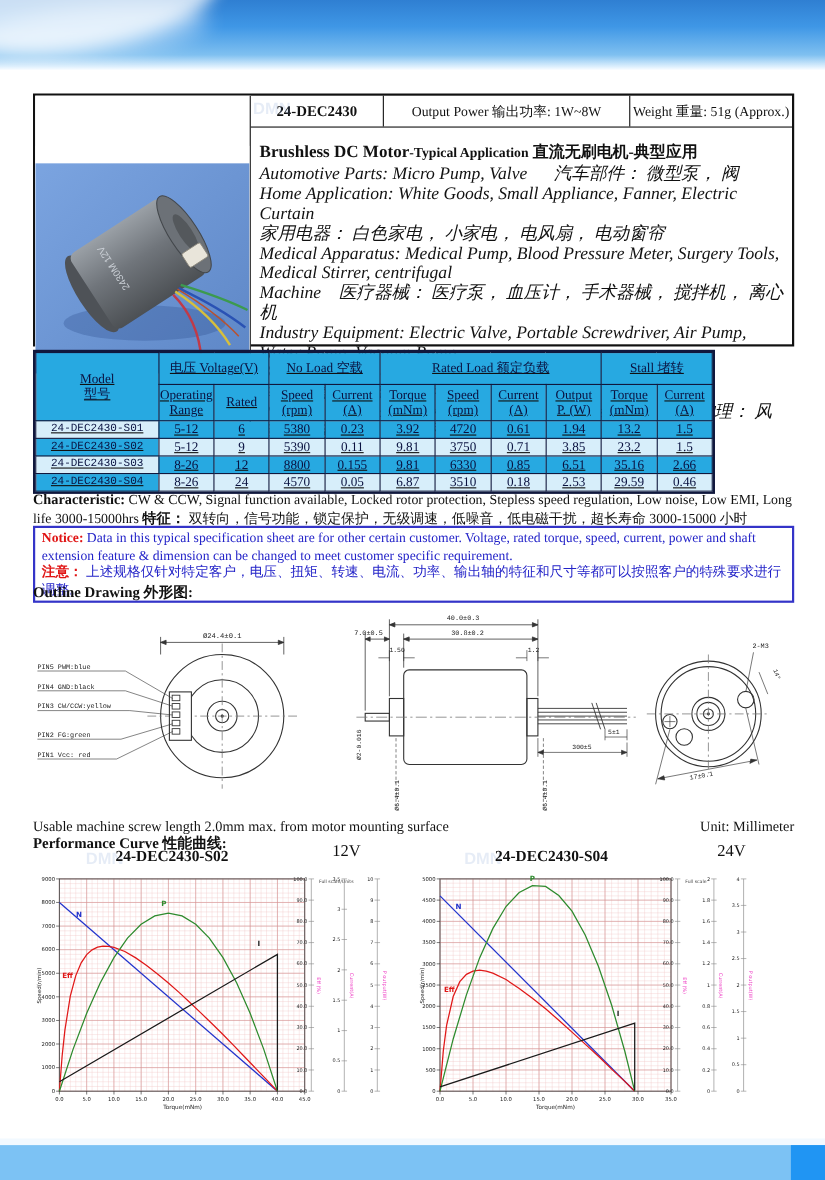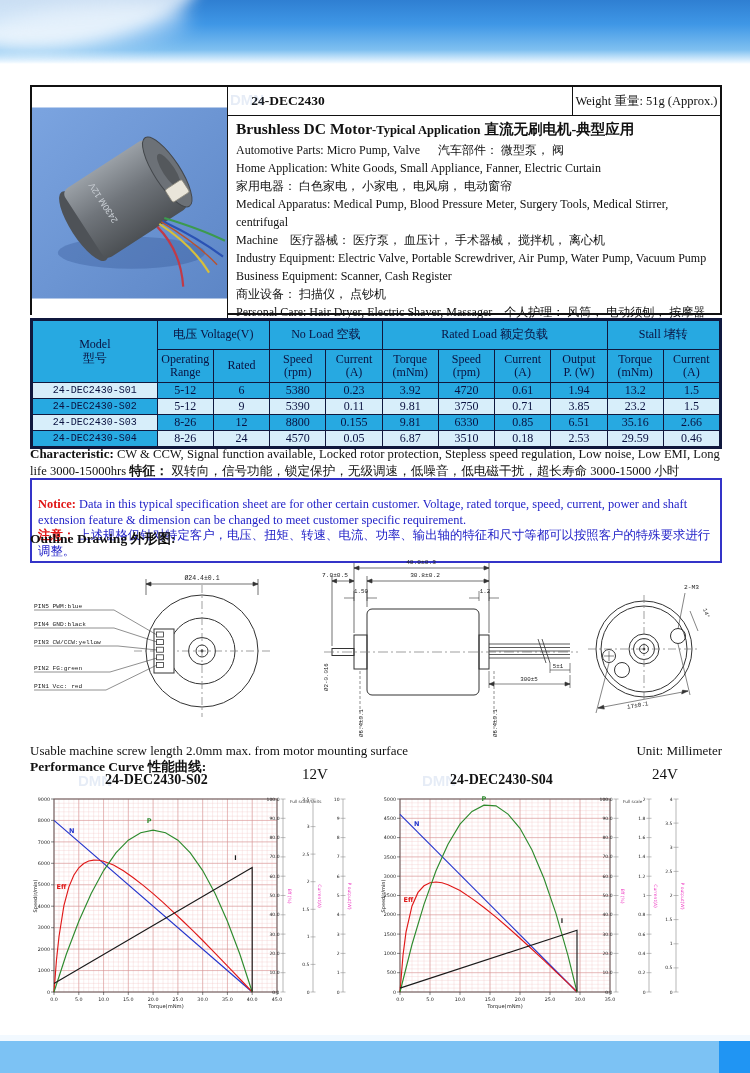--- a/index.html
+++ b/index.html
@@ -17,41 +17,41 @@
   .footer-accent{position:absolute;right:0;top:1041px;width:31px;height:32px;background:#2095f3;}
   
   .info-table{position:absolute;left:30px;top:85px;width:692px;height:230px;border:2px solid #111;
     display:grid;grid-template-columns:196px 120px 224px 1fr;grid-template-rows:28px 1fr;box-sizing:border-box;}
   .cell{box-sizing:border-box;display:flex;align-items:center;justify-content:center;}
   .cell-photo{grid-row:1/3;grid-column:1;border-right:1px solid #111;background:#fff;overflow:hidden;}
   .cell-model{grid-row:1;grid-column:2;font-weight:bold;font-size:13.5px;position:relative;}
   .cell-output{grid-row:1;grid-column:3;border-left:1px solid #111;font-size:12.5px;}
   .cell-weight{grid-row:1;grid-column:4;border-left:1px solid #111;font-size:12.5px;}
   .cell-apps{grid-row:2;grid-column:2/5;border-top:1px solid #111;display:block;padding:2px 6px 0 8px;}
-  .apps-heading{font-weight:bold;font-size:15.5px;line-height:22px;}
+  .apps-heading{font-weight:bold;font-size:15.5px;line-height:22px;margin-top:10px;}
   .apps-heading .mid{font-size:12.5px;}
   .apps-heading .cn{font-size:14.5px;}
-  .app-line{font-size:12px;line-height:18px;white-space:pre-wrap;}
+  .app-line{font-size:16px;line-height:18px;white-space:pre-wrap;font-style:italic;}
   .wm{position:absolute;left:2px;top:4px;font-weight:bold;font-size:15px;color:#5c86c8;opacity:.15;
       font-family:"Liberation Sans",sans-serif;}
   
-  .spec-wrap{position:absolute;left:30px;top:318px;width:692px;border:2px solid #10183d;box-sizing:border-box;}
+  .spec-wrap{position:absolute;left:30px;top:318px;width:620px;border:2px solid #10183d;box-sizing:border-box;text-decoration:underline;}
   table.spec{width:100%;border-collapse:collapse;table-layout:fixed;}
   table.spec th,table.spec td{border:1px solid #10183d;text-align:center;vertical-align:middle;
      color:#0a1240;padding:0;white-space:pre-line;}
   table.spec th{background:#27a9e1;font-weight:400;font-size:12px;line-height:13.5px;}
   tr.hrow1{height:29px;} tr.hrow2{height:33px;} tr.drow{height:15px;}
   td.dark{background:#27a9e1;} td.light{background:#d7eefa;}
   td.model-cell{font-family:"Liberation Mono",monospace;font-size:10px;}
   td.num-cell{font-size:12px;}
   
   .charact{position:absolute;left:30px;top:446px;width:694px;font-size:12.6px;line-height:15.8px;}
   .charact b.en{font-size:13px;} .charact b.cn{font-size:13px;}
   .notice{position:absolute;left:30px;top:478px;width:692px;box-sizing:border-box;border:2px solid #3434c8;
-     padding:17px 6px 2px 6px;font-size:12.4px;line-height:15.6px;color:#2323c8;}
+     padding:2px 6px 2px 6px;font-size:12.4px;line-height:15.6px;color:#2323c8;}
   .notice .rlab{color:#e01414;font-weight:bold;}
   .sec-heading{position:absolute;left:30px;font-weight:bold;font-size:13.5px;}
   
   .outline-svg{position:absolute;left:30px;top:551px;width:692px;height:192px;}
   .screw-note{position:absolute;left:30px;top:743px;width:692px;display:flex;justify-content:space-between;
      font-size:13px;}
   
   .chart-block{position:absolute;top:772px;}
   .chart-title-row{position:relative;height:22px;}
   .chart-title{position:absolute;font-weight:bold;font-size:14px;}
@@ -99,20 +99,23 @@
           <path d="M128,133 C148,146 166,162 178,182" stroke="#d7bf3c"></path>
           <path d="M131,130 C152,140 174,152 192,166" stroke="#2a52b4"></path>
           <path d="M133,127 C156,134 178,142 194,150" stroke="#3c9a4e"></path>
           <path d="M130,131 C150,143 170,157 186,174" stroke="#b8512f" stroke-width="1.4"></path>
         </g>
       </svg>
     </div>
     <div class="cell cell-model">
       <span class="wm">DMN</span>
       <span>24-DEC2430</span>
+    </div>
+    <div class="cell cell-output">
+      <span>Output Power  输出功率: 1W~8W</span>
     </div>
     <div class="cell cell-weight">
       <span>Weight  重量: 51g (Approx.)</span>
     </div>
     <div class="cell cell-apps">
       <div class="apps-heading">
         <span>Brushless DC Motor</span><span class="mid">-Typical Application</span>
         <span class="cn">直流无刷电机-典型应用</span>
       </div>
       <div id="apps-list">

